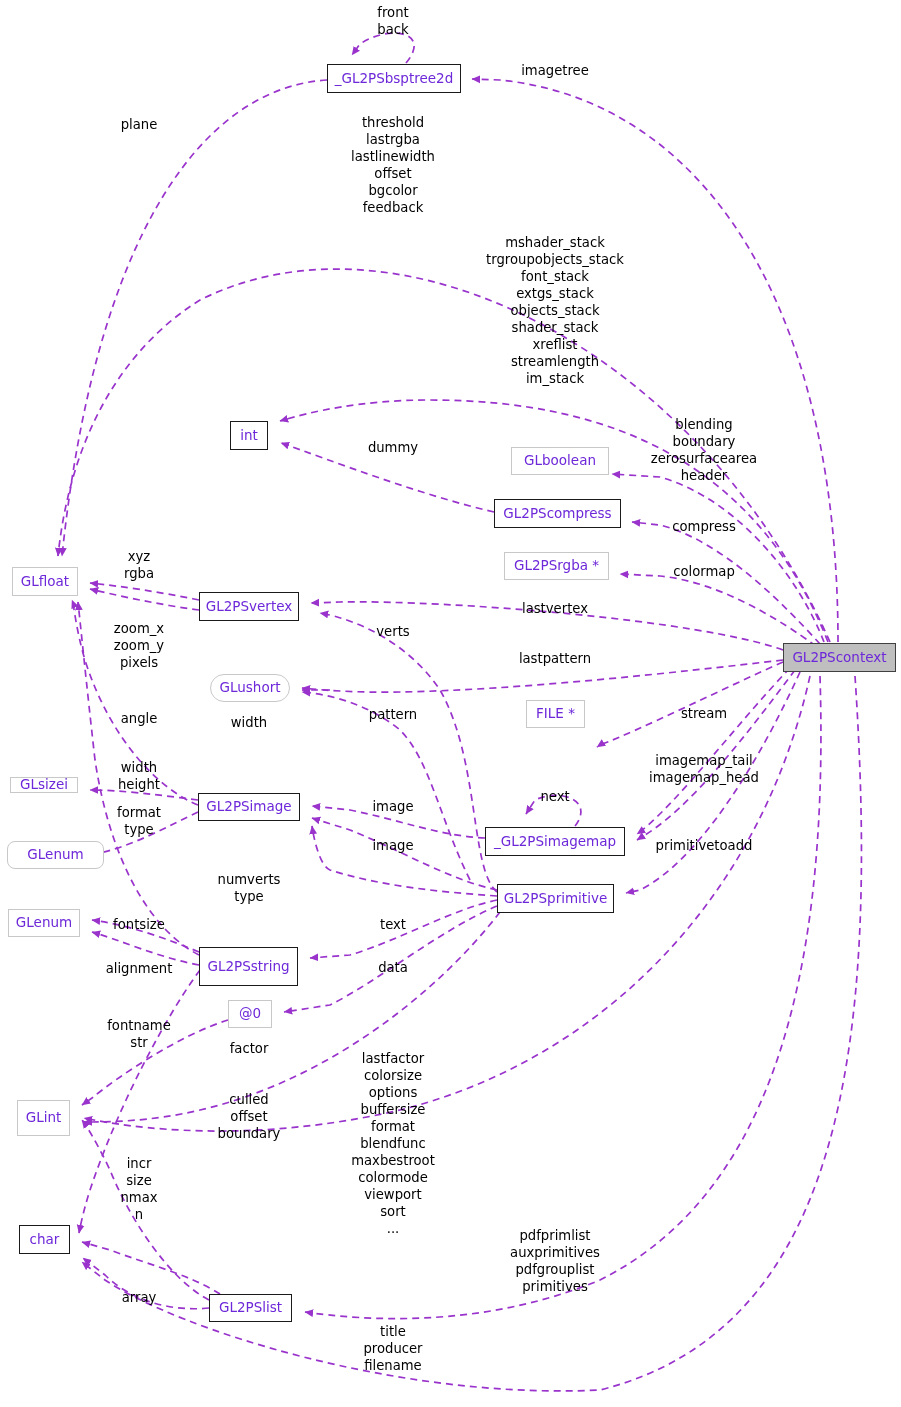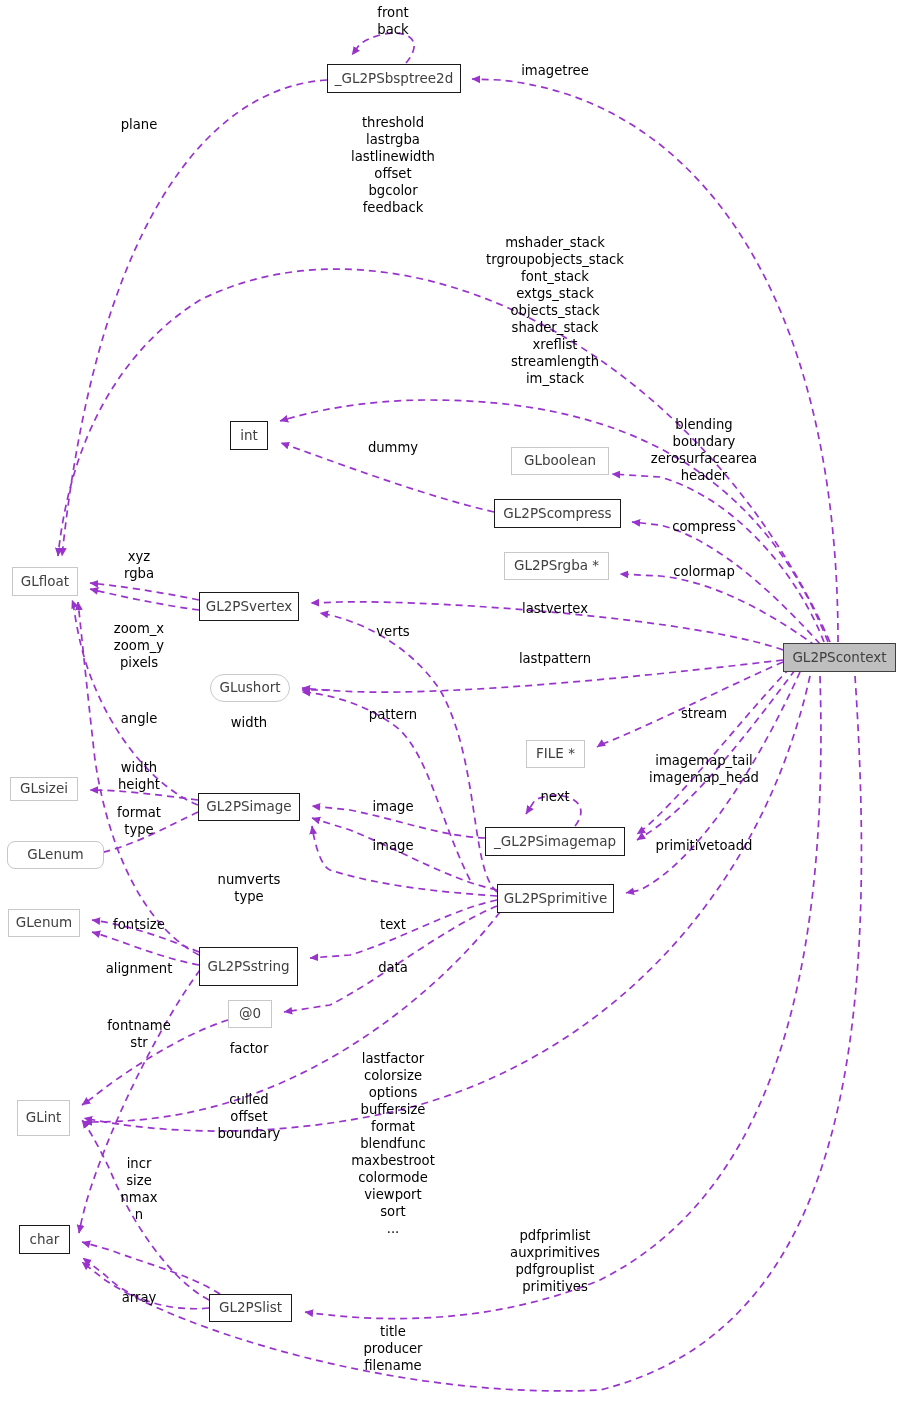--- a/index.html
+++ b/index.html
@@ -9,21 +9,21 @@
     background:#ffffff;
     font-family:"DejaVu Sans","Liberation Sans",sans-serif;
     overflow:hidden;
   }
   #edges{position:absolute;left:0;top:0;width:901px;height:1407px;}
   .node{
     position:absolute;
     box-sizing:border-box;
     display:flex;align-items:center;justify-content:center;
     font-size:13.5px;
-    color:#404040;
+    color:#6d28d9;
     background:#ffffff;
     white-space:nowrap;
     line-height:1;
   }
   .node.solid{border:1.6px solid #1a1a1a;}
   .node.light{border:1.4px solid #c8c8c8;}
   .node.current{border:1.6px solid #404040;background:#bfbfbf;}
   .lbl{
     position:absolute;
     font-size:13.2px;
@@ -150,24 +150,24 @@
       </div>
       <div class="node solid" style="left: 199px; top: 592px; width: 100px; height: 29px;">
         <span>GL2PSvertex</span>
       </div>
       <div class="node current" style="left: 783px; top: 643px; width: 113px; height: 29px;">
         <span>GL2PScontext</span>
       </div>
       <div class="node light" style="left: 210px; top: 674px; width: 80px; height: 28px; border-radius: 14px;">
         <span>GLushort</span>
       </div>
-      <div class="node light" style="left: 526px; top: 740px; width: 59px; height: 28px;">
+      <div class="node light" style="left: 526px; top: 700px; width: 59px; height: 28px;">
         <span>FILE *</span>
       </div>
-      <div class="node light" style="left: 10px; top: 777px; width: 68px; height: 24px;">
+      <div class="node light" style="left: 10px; top: 777px; width: 68px; height: 16px;">
         <span>GLsizei</span>
       </div>
       <div class="node solid" style="left: 198px; top: 793px; width: 102px; height: 28px;">
         <span>GL2PSimage</span>
       </div>
       <div class="node solid" style="left: 485px; top: 827px; width: 140px; height: 29px;">
         <span>_GL2PSimagemap</span>
       </div>
       <div class="node light" style="left: 7px; top: 841px; width: 97px; height: 28px; border-radius: 8px;">
         <span>GLenum</span>

